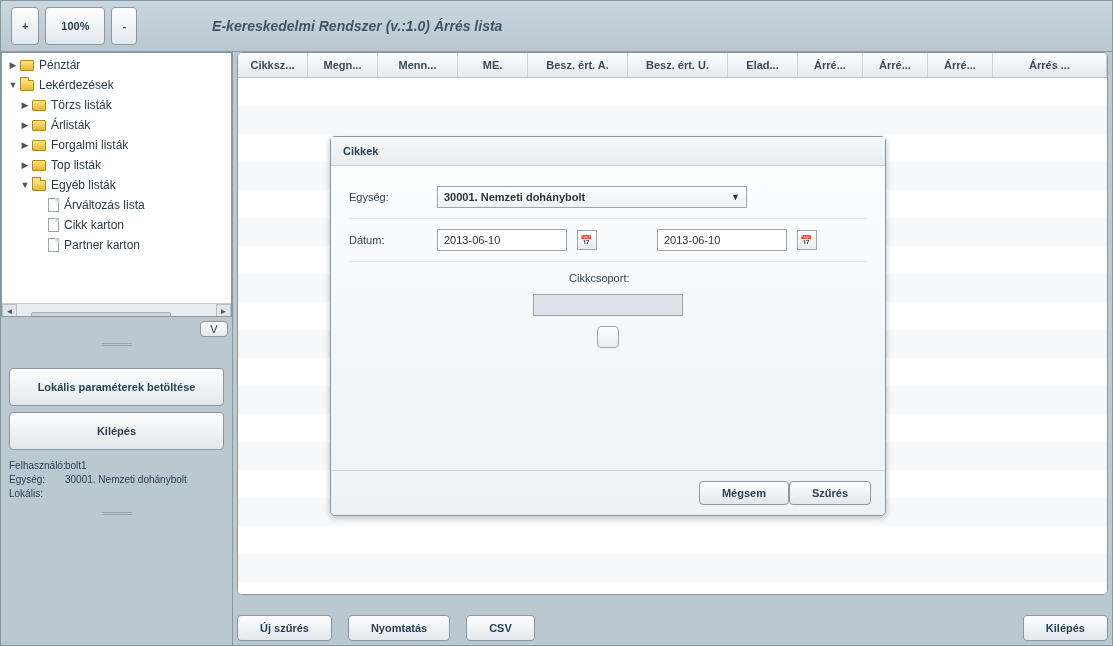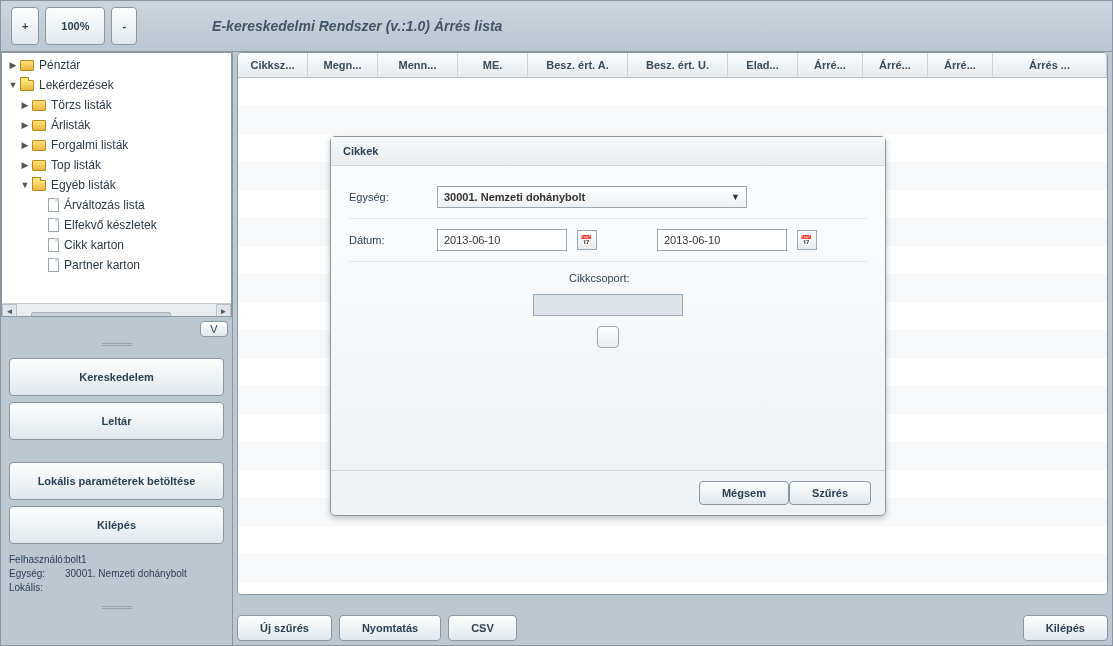--- a/index.html
+++ b/index.html
@@ -192,21 +192,21 @@
 .grid-body{
   flex:1;
   background: repeating-linear-gradient(#ffffff, #ffffff 28px, #f6f8fa 28px, #f6f8fa 56px);
   position:relative;
 }
 
 
 .bottom-bar{
   margin:4px;
   display:flex;
-  gap:7px;
+  gap:16px;
 }
 .bottom-bar .spacer{flex:1;}
 .bottom-bar .btn{padding:6px 22px; font-weight:bold;}
 
 
 .dialog{
   position:absolute;
   left:92px; top:58px;
   width:556px; height:380px;
   background:linear-gradient(#fcfdfe,#eef2f5);
@@ -331,27 +331,20 @@
                         <div class="node indent2">
                           <span class="caret"></span>
                           <span class="doc-icon"></span>
                           <span>Árváltozás lista</span>
                         </div>
                       </li>
                     <li>
                         <div class="node indent2">
                           <span class="caret"></span>
                           <span class="doc-icon"></span>
-                          <span>Elfekvő készletek</span>
-                        </div>
-                      </li>
-                    <li>
-                        <div class="node indent2">
-                          <span class="caret"></span>
-                          <span class="doc-icon"></span>
                           <span>Cikk karton</span>
                         </div>
                       </li>
                     <li>
                         <div class="node indent2">
                           <span class="caret"></span>
                           <span class="doc-icon"></span>
                           <span>Partner karton</span>
                         </div>
                       </li>
@@ -365,24 +358,20 @@
           <div class="arrow">◄</div>
           <div class="track">
               <div class="thumb"></div>
             </div>
           <div class="arrow">►</div>
         </div>
       </div>
       <button class="btn vbtn">V</button>
       <div class="sep"></div>
 
-      <div class="side-group">
-        <button class="btn wide">Kereskedelem</button>
-        <button class="btn wide">Leltár</button>
-      </div>
       <div class="side-group bottom">
         <button class="btn wide">Lokális paraméterek betöltése</button>
         <button class="btn wide">Kilépés</button>
       </div>
       <div class="info">
         <div><span class="lbl">Felhasználó:</span><span>bolt1</span></div>
         <div><span class="lbl">Egység:</span><span>30001. Nemzeti dohánybolt</span></div>
         <div><span class="lbl">Lokális:</span></div>
       </div>
       <div class="sep"></div>

